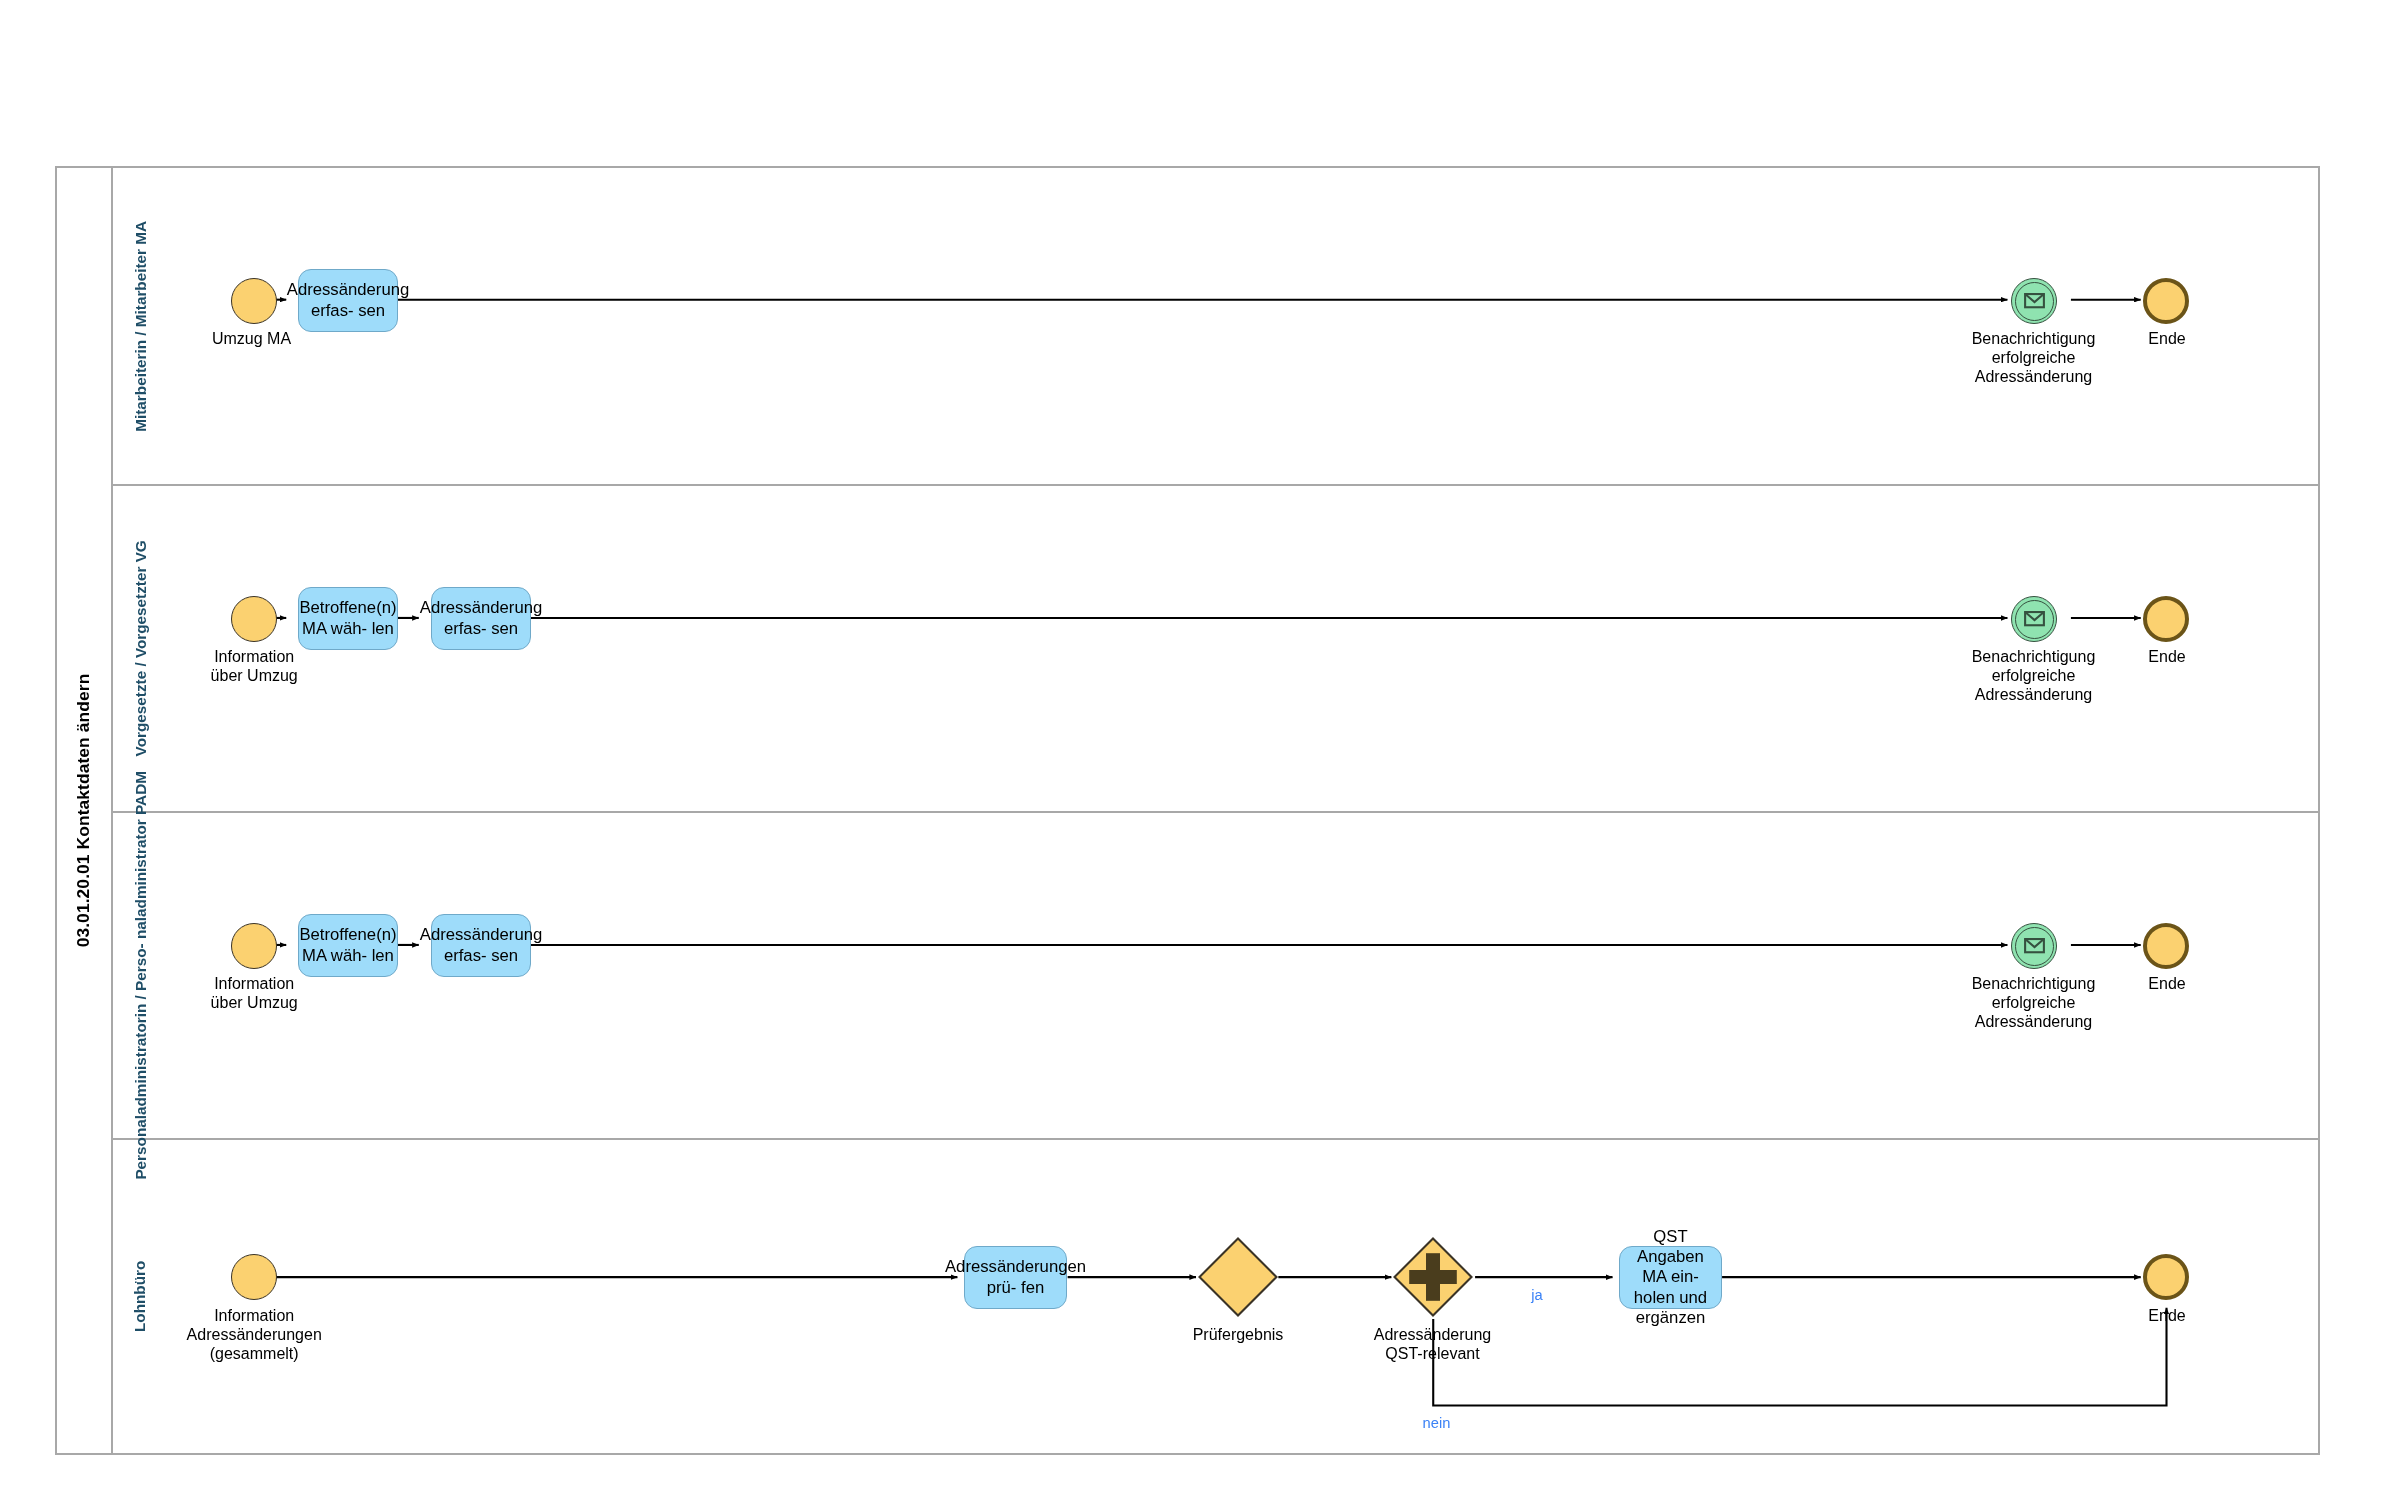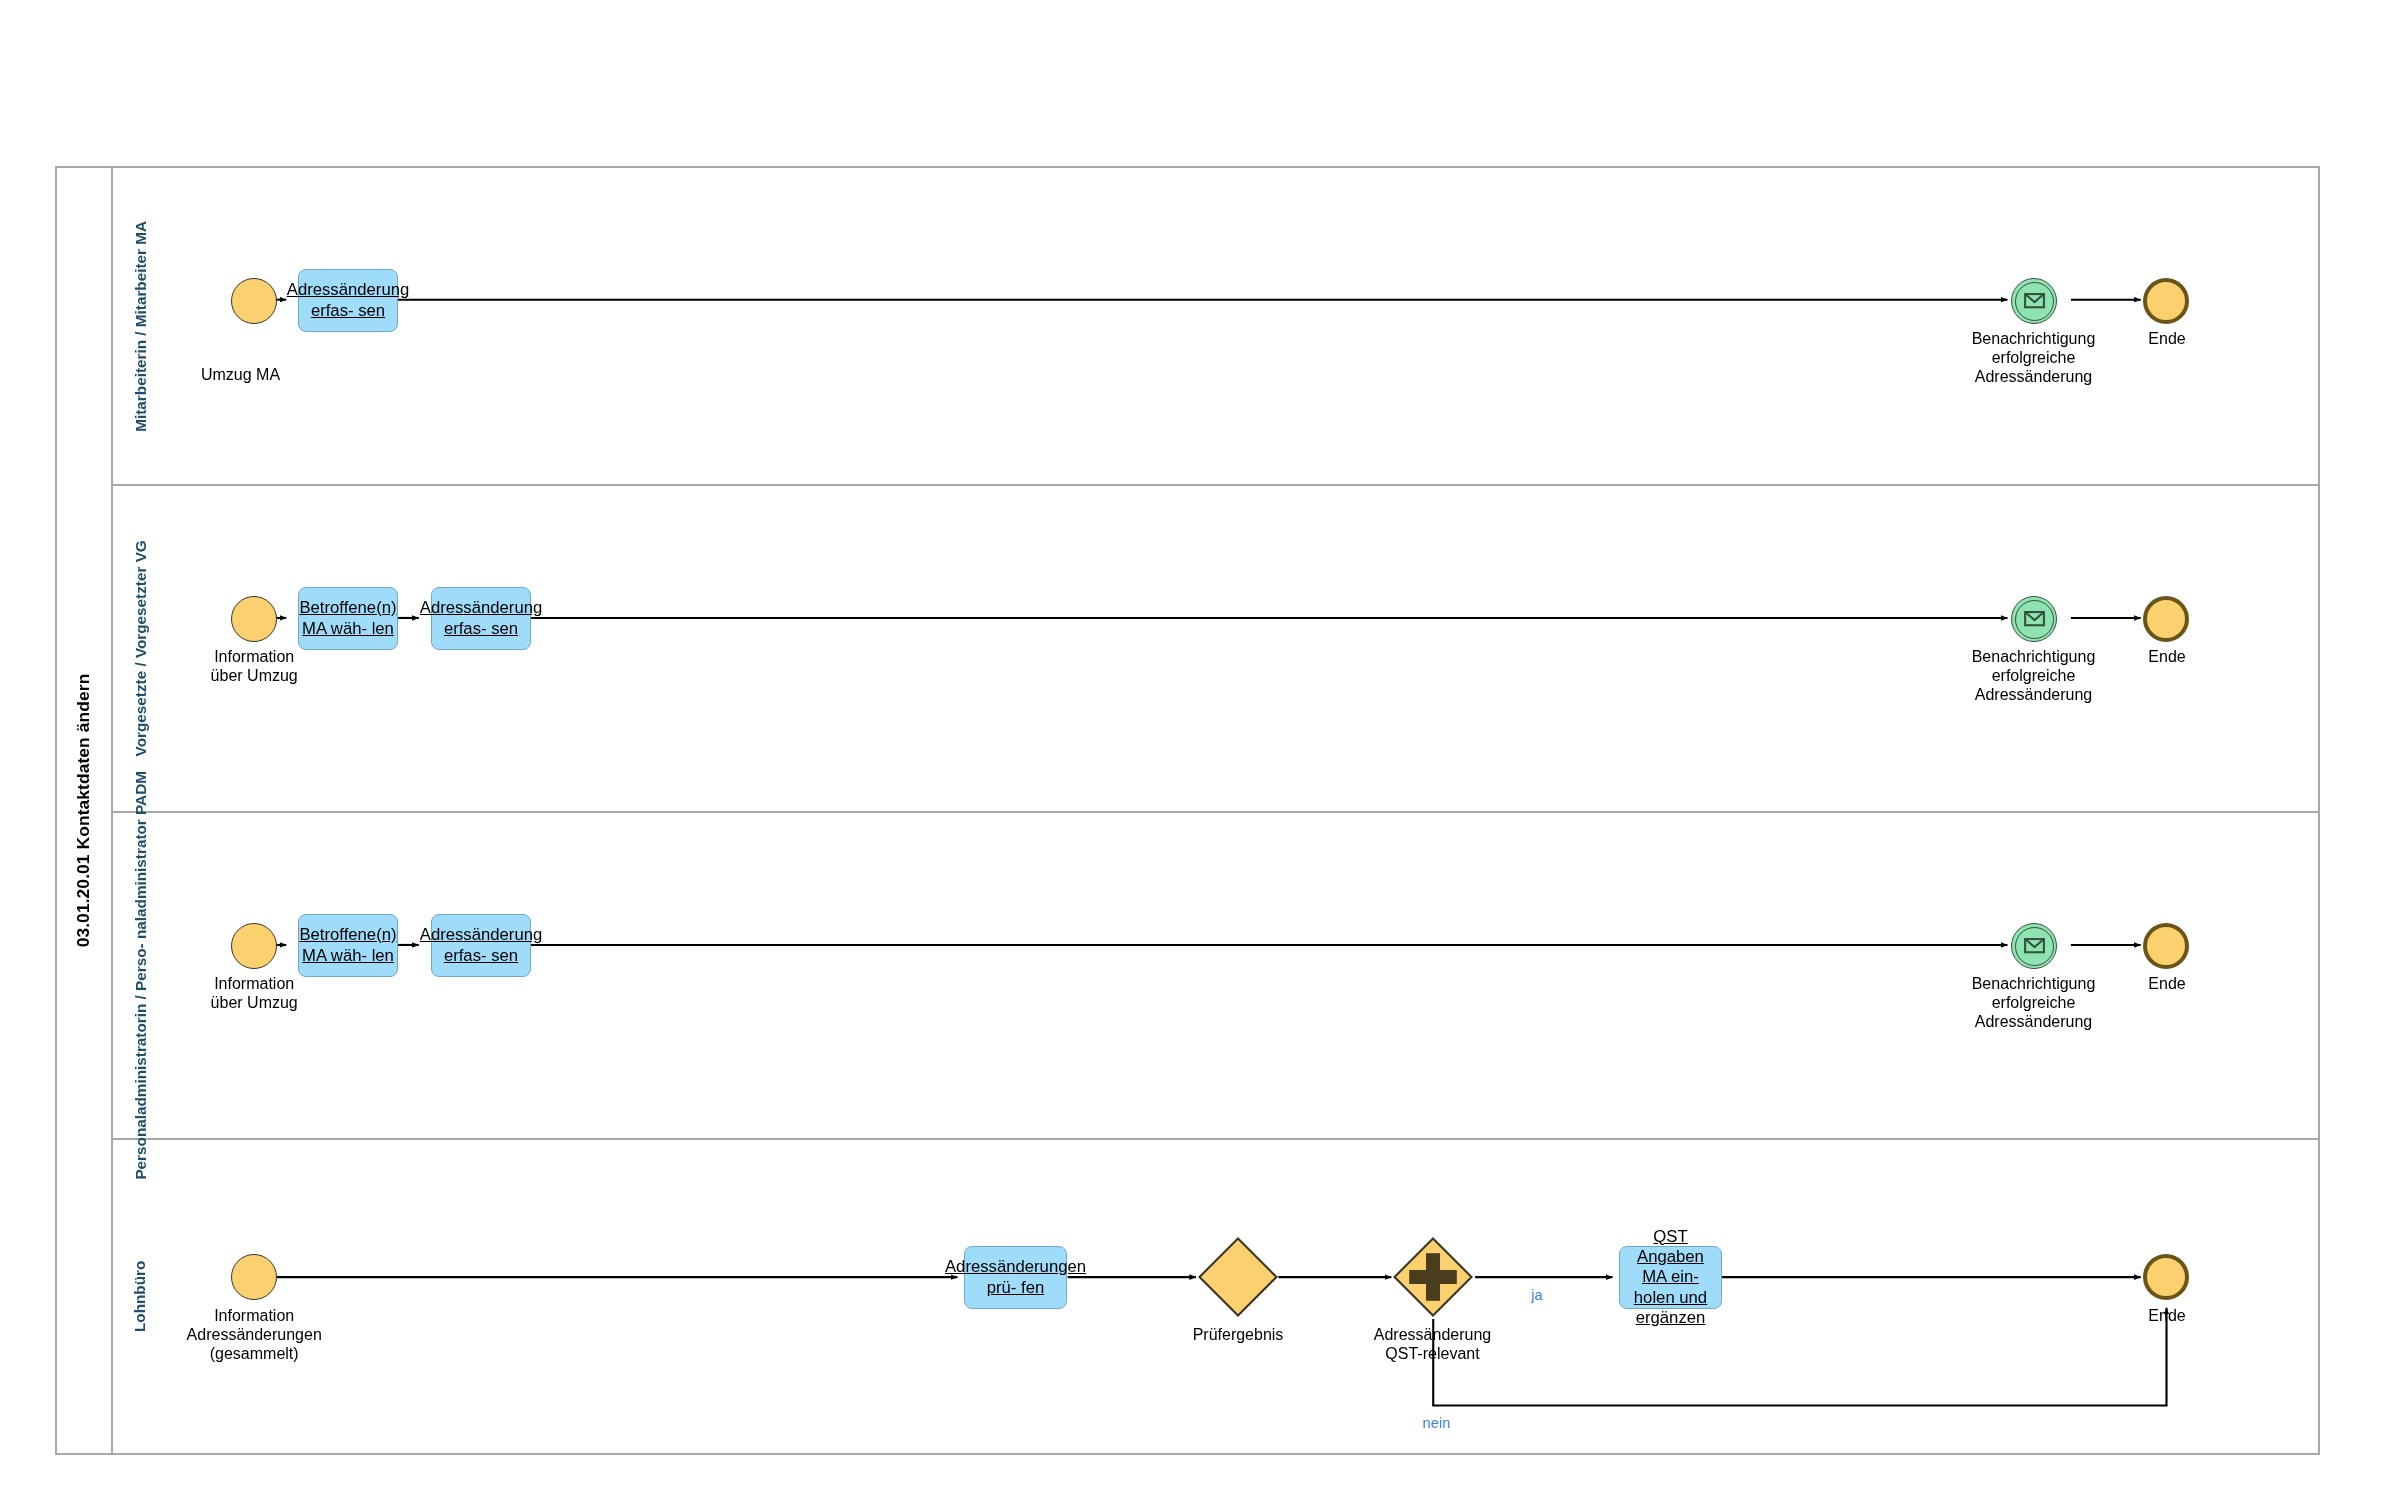--- a/index.html
+++ b/index.html
@@ -125,31 +125,30 @@
     display: flex;
     align-items: center;
     justify-content: center;
   }
   .envelope { display: block; }
 
   
   .task {
     background: #9EDCFA;
     border: 1.4px solid #6FA9C9;
-    border-radius: 8px;
+    border-radius: 13px;
     box-sizing: border-box;
     display: flex;
     align-items: center;
     justify-content: center;
     text-align: center;
     font-size: 16.7px;
     color: #000000;
     line-height: 1.22;
     padding: 2.8px 5.6px;
-    text-decoration: underline;
   }
   .task span { display: block; }
 
   
   .gw-wrap { position: absolute; }
   .gw-svg { display: block; overflow: visible; }
 
   
   .nlabel {
     position: absolute;
@@ -197,21 +196,21 @@
             <marker id="ah1" markerWidth="10" markerHeight="8" refX="9.5" refY="4" orient="auto" markerUnits="userSpaceOnUse">
               <path d="M0,0 L10,4 L0,8 z" fill="#000"></path>
             </marker>
           </defs>
           <line x1="148" y1="190" x2="168" y2="190" stroke="#000" stroke-width="3" marker-end="url(#ah1)"></line>
           <line x1="315" y1="190" x2="2635" y2="190" stroke="#000" stroke-width="3" marker-end="url(#ah1)"></line>
           <line x1="2726" y1="190" x2="2826" y2="190" stroke="#000" stroke-width="3" marker-end="url(#ah1)"></line>
         </svg>
 
         <div class="node ev-start" style="left:62px; top:110px; width:46px; height:46px;"></div>
-        <div class="nlabel" style="left:3px; top:161px; width:137px;margin-top:36px;">Umzug MA</div>
+        <div class="nlabel" style="left:14px; top:161px; width:137px;">Umzug MA</div>
 
         <div class="node task" style="left:129px; top:101px; width:100px; height:63px;">
           <span>Adressänderung erfas-
 sen</span>
         </div>
 
         <div class="node ev-msg-outer" style="left:1842px; top:110px; width:46px; height:46px;">
           <div class="ev-msg-inner" style="width:39px; height:39px;">
             <svg class="envelope" width="21" height="15.3" viewBox="0 0 30 22">
               <rect x="1.5" y="1.5" width="27" height="19" fill="none" stroke="#35513F" stroke-width="3"></rect>

